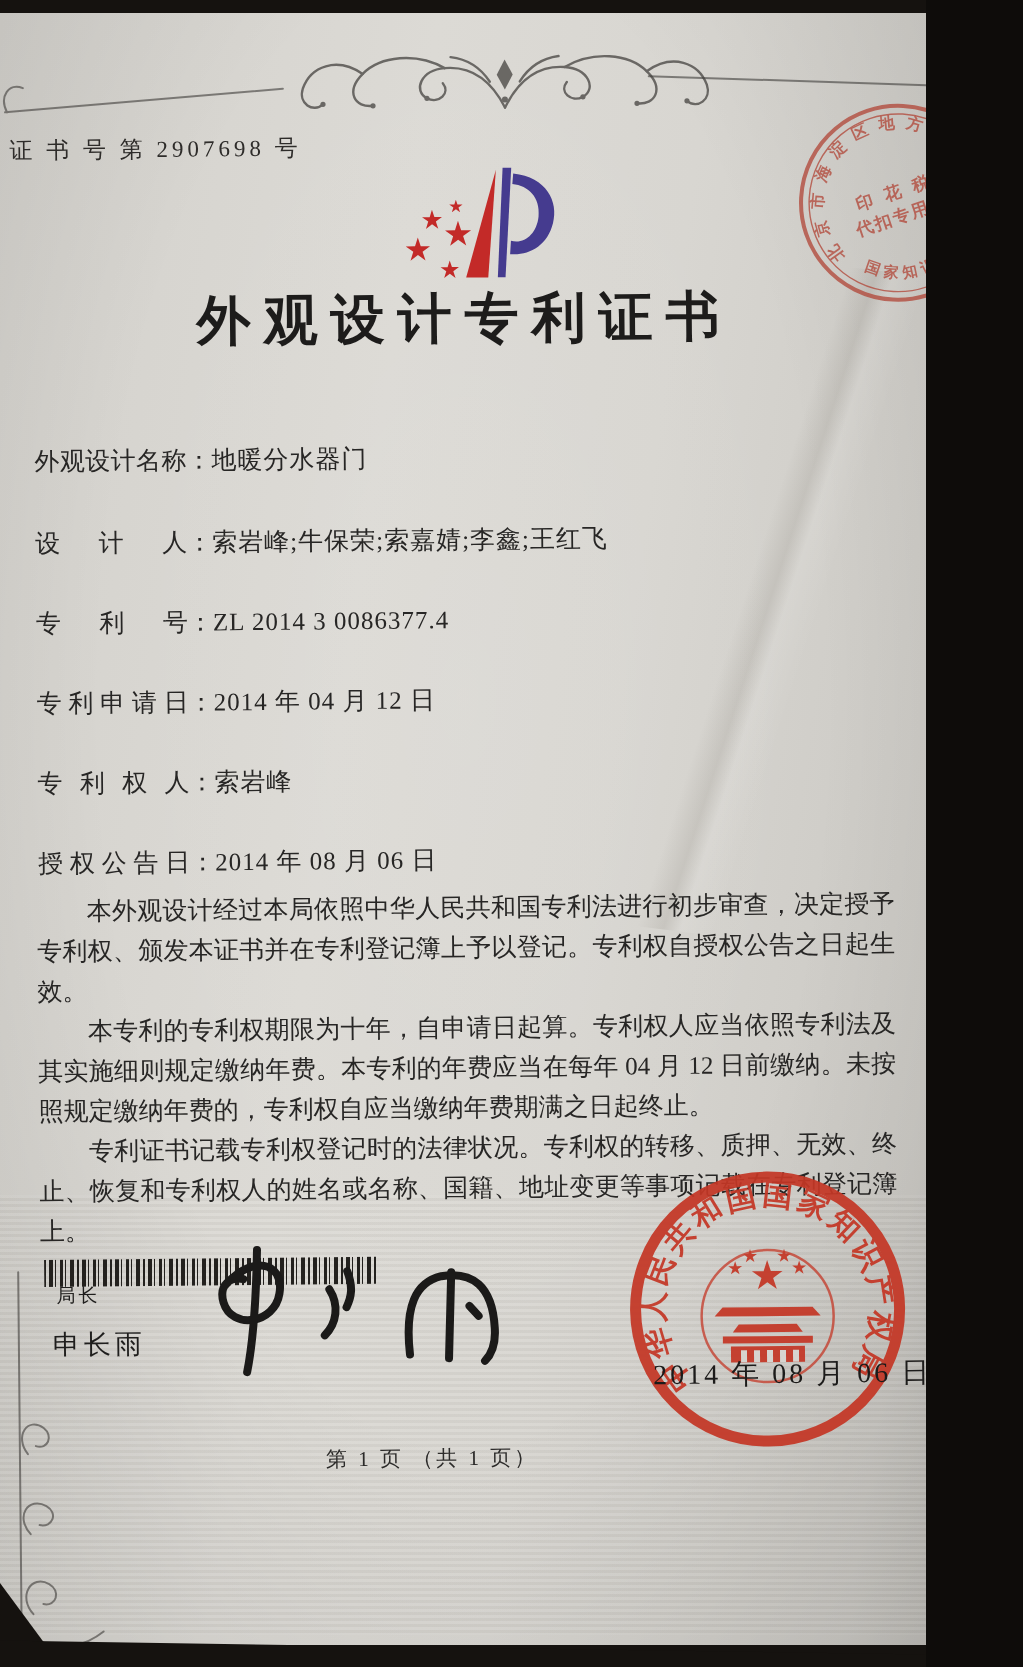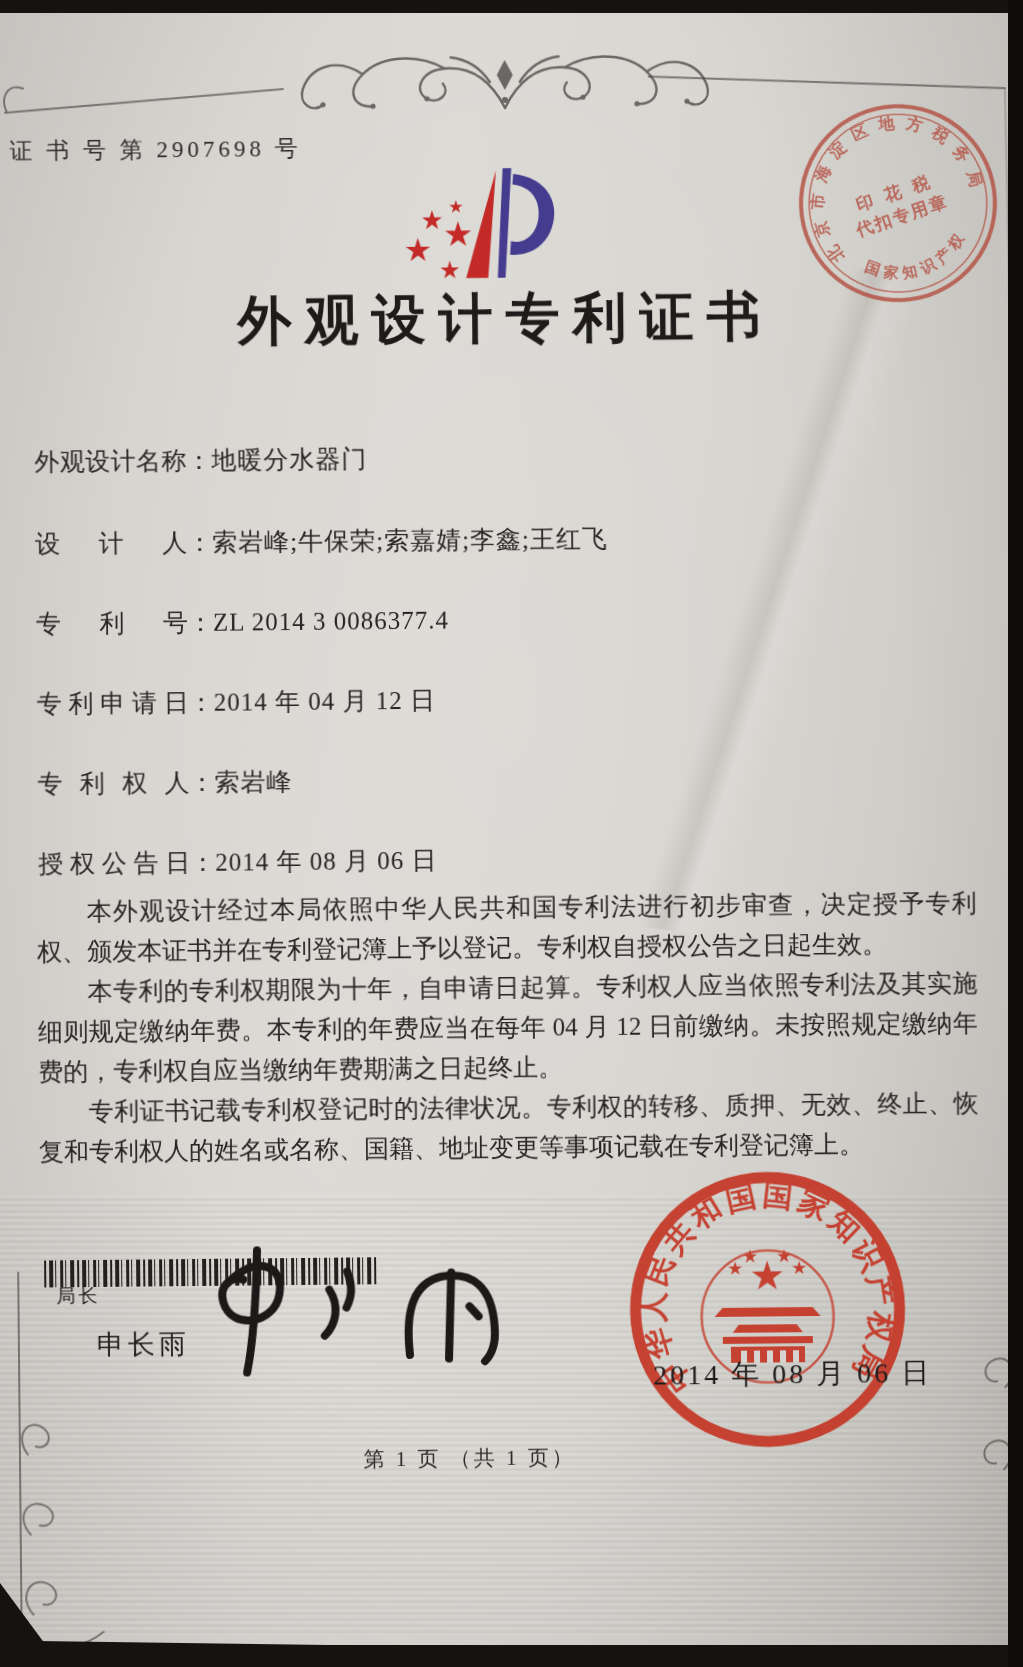--- a/index.html
+++ b/index.html
@@ -1,16 +1,16 @@
 <!DOCTYPE html>
 <html><head>
 <meta charset="utf-8">
 <style>
   html,body{margin:0;padding:0;background:#0e0c0a;}
-  .stage{position:relative;width:1008px;height:1667px;overflow:hidden;
+  .stage{position:relative;width:926px;height:1667px;overflow:hidden;
          background:#15120f;font-family:"Liberation Serif","DejaVu Serif",serif;}
   .paper{position:absolute;left:0;top:13px;right:0;bottom:22px;
          background:linear-gradient(98deg,#d3d1cc 0%,#dcdad5 38%,#d8d6d1 62%,#cbc9c4 93%,#c2c0bb 100%);}
   .paper::after{content:"";position:absolute;inset:0;
          background:radial-gradient(ellipse at 50% 42%,rgba(255,255,255,0.07) 0%,rgba(0,0,0,0) 55%,rgba(0,0,0,0.09) 100%);}
   .texture{position:absolute;left:0;right:0;top:1195px;height:440px;pointer-events:none;
          background:repeating-linear-gradient(180deg,rgba(255,255,255,0.05) 0 3px,rgba(92,86,76,0.05) 3px 6px);}
   .crease{position:absolute;left:620px;top:260px;width:300px;height:680px;pointer-events:none;
          transform:rotate(7deg);
          background:linear-gradient(101deg,rgba(0,0,0,0) 44%,rgba(110,104,94,0.14) 50%,rgba(255,255,255,0.10) 54%,rgba(0,0,0,0) 62%);}
@@ -33,21 +33,21 @@
   .paras{position:absolute;left:36px;right:32px;top:888px;font-size:25px;line-height:40px;
          text-align:justify;color:#272625;}
   .paras p{margin:0;text-indent:2em;}
 
   .barcode{position:absolute;left:40px;top:1256px;width:332px;height:27px;
          background:repeating-linear-gradient(90deg,
            #23211e 0 2px,transparent 2px 5px,#23211e 5px 9px,transparent 9px 11px,
            #23211e 11px 12px,transparent 12px 16px,#23211e 16px 19px,transparent 19px 21px,
            #23211e 21px 22px,transparent 22px 26px,#23211e 26px 30px,transparent 30px 33px);}
   .director-label{position:absolute;left:52px;top:1279px;font-size:19px;letter-spacing:3px;color:#1f1e1d;}
-  .director-name{position:absolute;left:48px;top:1323px;font-size:27px;letter-spacing:4px;color:#1f1e1d;margin-left:44px;}
+  .director-name{position:absolute;left:48px;top:1323px;font-size:27px;letter-spacing:4px;color:#1f1e1d;}
   .signature{position:absolute;left:165px;top:1236px;width:372px;height:148px;}
 
   .seal-main{position:absolute;left:618px;top:1167px;width:290px;height:290px;opacity:0.93;}
   .seal-date{position:absolute;left:648px;top:1358px;font-size:28px;letter-spacing:3px;
          color:#1c1b1a;z-index:6;white-space:nowrap;}
   .seal-small{position:absolute;left:801px;top:104px;width:206px;height:206px;
          transform:rotate(-18deg);opacity:0.78;}
 
   .footer{position:absolute;left:0;top:1444px;width:92%;text-align:center;
          font-size:21px;letter-spacing:3px;color:#2c2b2a;}

